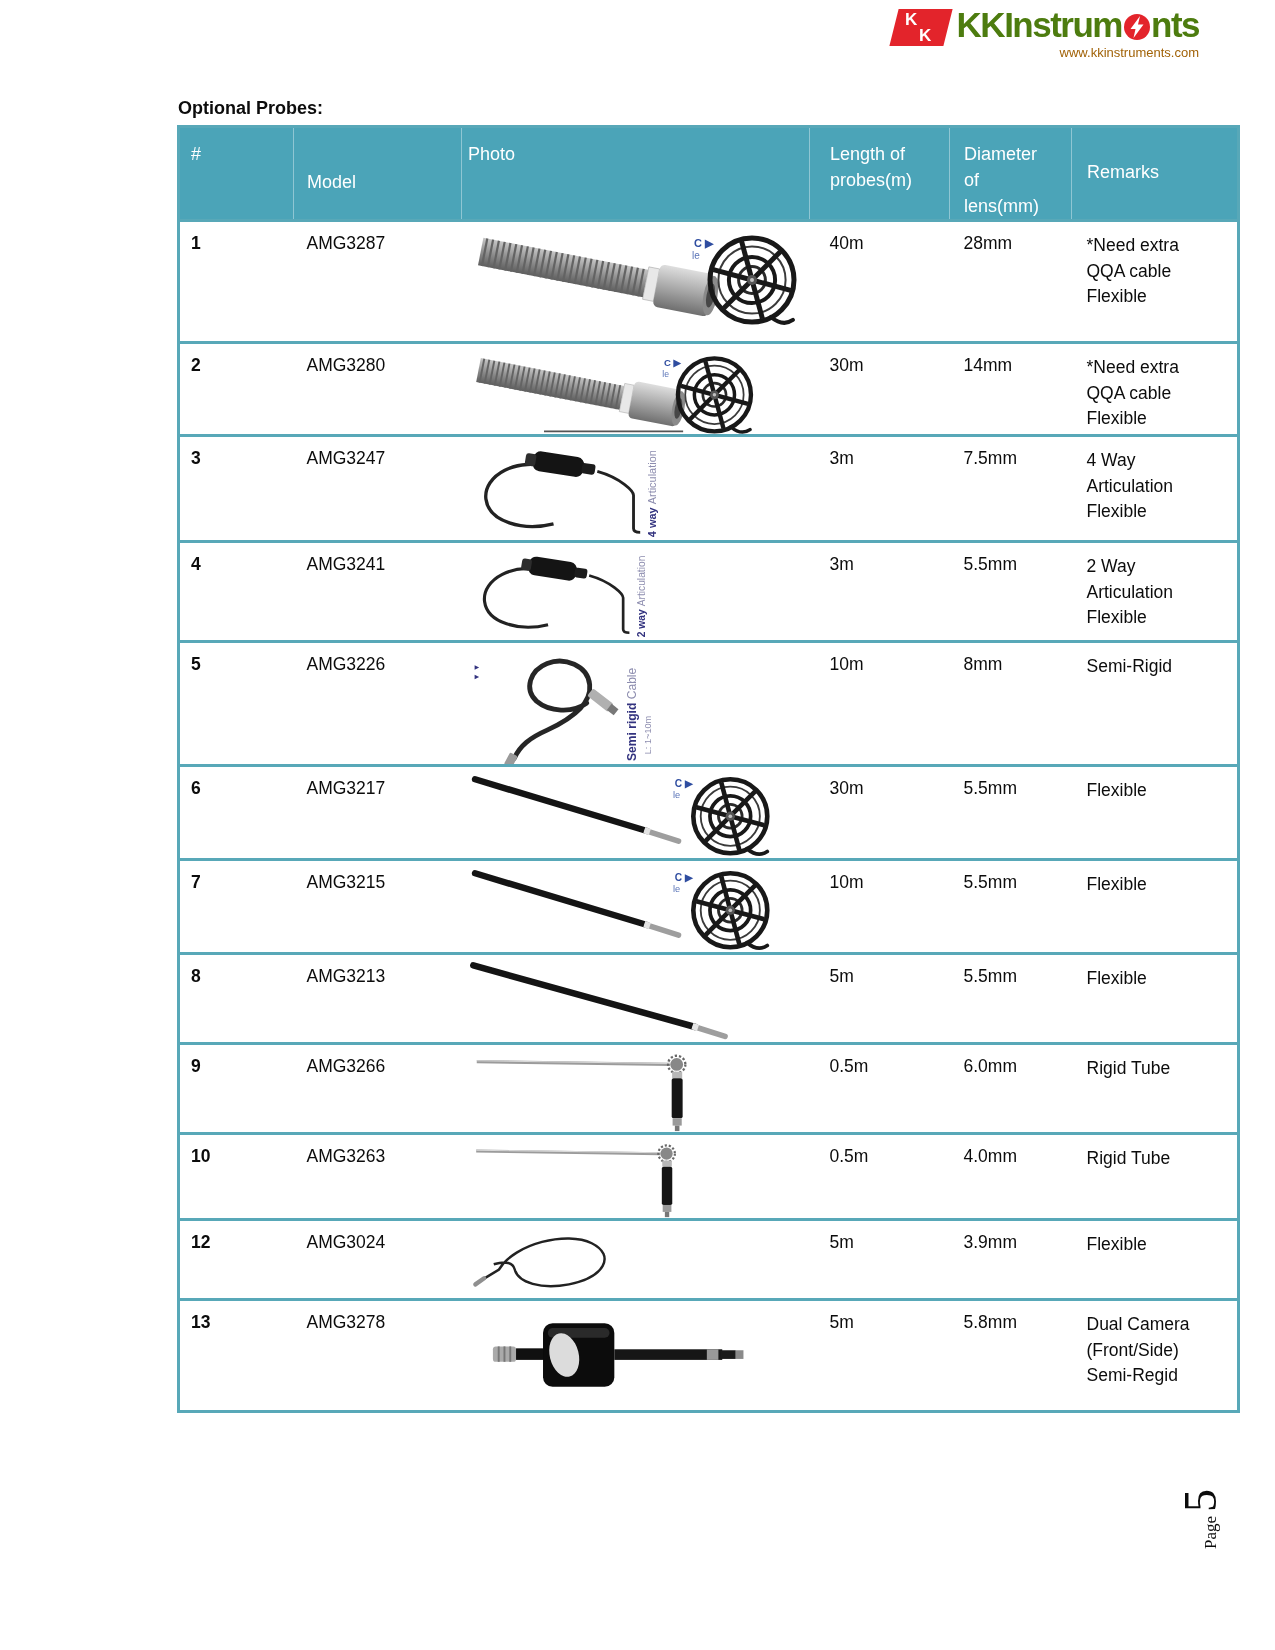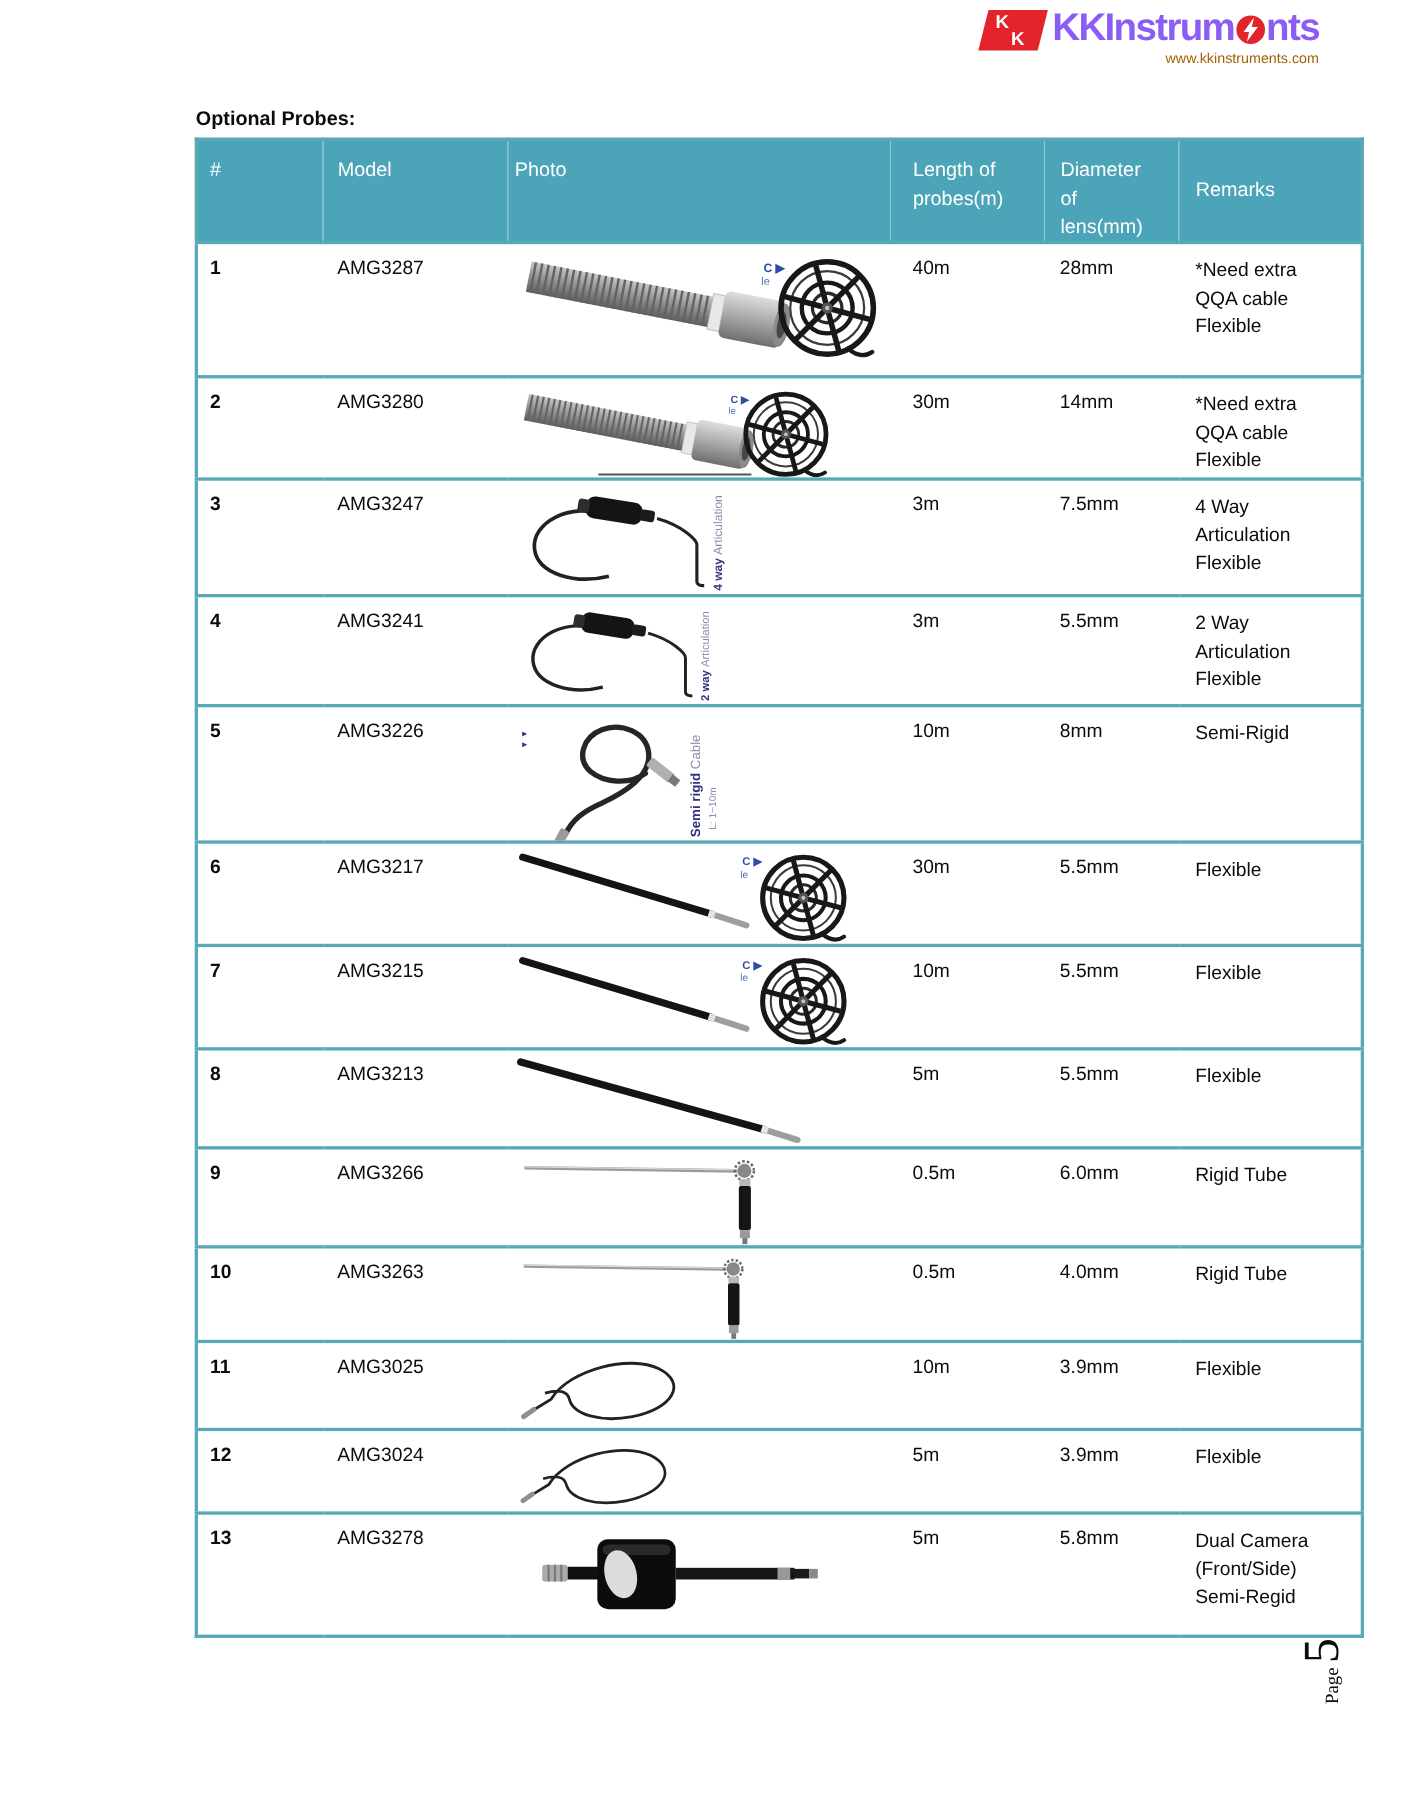--- a/index.html
+++ b/index.html
@@ -6,34 +6,34 @@
   body{width:1275px;height:1650px;font-family:"Liberation Sans",sans-serif;position:relative;}
   .page{position:relative;width:1275px;height:1650px;overflow:hidden;background:#fff;}
 
   
   .logo{position:absolute;top:6px;right:76px;display:flex;align-items:flex-start;gap:9px;}
   .logo-mark{position:relative;width:54px;height:37px;background:#e3242b;transform:skewX(-14deg);margin-top:3px;flex:none;}
   .logo-mark span{position:absolute;color:#fff;font-weight:bold;font-size:17px;transform:skewX(14deg);line-height:1;}
   .logo-mark .k1{left:9px;top:2px;}
   .logo-mark .k2{left:27px;top:18px;}
   .logo-right{display:flex;flex-direction:column;align-items:flex-end;}
-  .brand{display:flex;align-items:center;font-size:35px;font-weight:bold;color:#8b5cf6;letter-spacing:-1.5px;line-height:1.1;}
+  .brand{display:flex;align-items:center;font-size:35px;font-weight:bold;color:#4d7c0f;letter-spacing:-1.5px;line-height:1.1;}
   .brand .e-icon{width:28px;height:28px;margin:4px 0 0 1px;flex:none;}
   .logo-url{color:#a16207;font-size:13px;margin-top:0;}
 
   
   .title{position:absolute;left:178px;top:98px;font-size:18px;font-weight:bold;color:#0c0c0c;text-align:right;}
 
   
   table.probes{position:absolute;left:177px;top:125px;width:1060px;border-collapse:collapse;table-layout:fixed;border:3px solid #58a8b8;background:#fff;}
   thead th{background:#4ba4b8;color:#fff;font-weight:normal;font-size:18px;text-align:left;vertical-align:top;padding:13px 0 0 0;height:93px;box-sizing:border-box;border-right:1px solid rgba(255,255,255,.38);}
   thead th:last-child{border-right:none;}
   th .h-inner{display:block;line-height:1.45;}
   th.h-num .h-inner{padding-left:11px;}
-  th.h-model .h-inner{padding-left:13px;}
+  th.h-model .h-inner{padding-left:13px;margin-top:28px;}
   th.h-photo .h-inner{padding-left:6px;}
   th.h-len .h-inner{padding-left:20px;max-width:100px;}
   th.h-dia .h-inner{padding-left:14px;max-width:92px;}
   th.h-rem .h-inner{padding-left:15px;max-width:130px;margin-top:18px;}
 
   tbody td{vertical-align:top;border-top:3px solid #58a8b8;font-size:17.5px;color:#0c0c0c;padding-top:11px;box-sizing:border-box;}
   td.c-num{font-weight:bold;padding-left:11px;}
   td.c-model{padding-left:13px;}
   td.c-photo{padding:3px 0 0 2px;}
   td.c-photo svg{display:block;}
@@ -449,35 +449,20 @@
      <rect x="231" y="85" width="5" height="6" fill="#777"></rect>
             </svg>
           </td>
           <td class="c-len">0.5m</td>
           <td class="c-dia">4.0mm</td>
           <td class="c-rem">
             <div class="rem-inner">Rigid Tube</div>
           </td>
         </tr>
         <tr>
-          <td class="c-num">11</td>
-          <td class="c-model">AMG3025</td>
-          <td class="c-photo">
-            <svg width="278" height="74" viewBox="0 0 300 80" preserveAspectRatio="xMinYMin meet">
-     <path d="M22,63 L40,52 C58,22 118,8 146,22 C174,36 160,61 120,69 C88,75 62,67 58,52 C56,44 48,42 34,46" fill="none" stroke="#222" stroke-width="2.8"></path>
-     <line x1="13" y1="69" x2="23" y2="62" stroke="#8f8f8f" stroke-width="5" stroke-linecap="round"></line>
-            </svg>
-          </td>
-          <td class="c-len">10m</td>
-          <td class="c-dia">3.9mm</td>
-          <td class="c-rem">
-            <div class="rem-inner">Flexible</div>
-          </td>
-        </tr>
-        <tr>
           <td class="c-num">12</td>
           <td class="c-model">AMG3024</td>
           <td class="c-photo">
             <svg width="263" height="70" viewBox="0 0 300 80" preserveAspectRatio="xMinYMin meet">
      <path d="M22,63 L40,52 C58,22 118,8 146,22 C174,36 160,61 120,69 C88,75 62,67 58,52 C56,44 48,42 34,46" fill="none" stroke="#222" stroke-width="2.8"></path>
      <line x1="13" y1="69" x2="23" y2="62" stroke="#8f8f8f" stroke-width="5" stroke-linecap="round"></line>
             </svg>
           </td>
           <td class="c-len">5m</td>
           <td class="c-dia">3.9mm</td>

